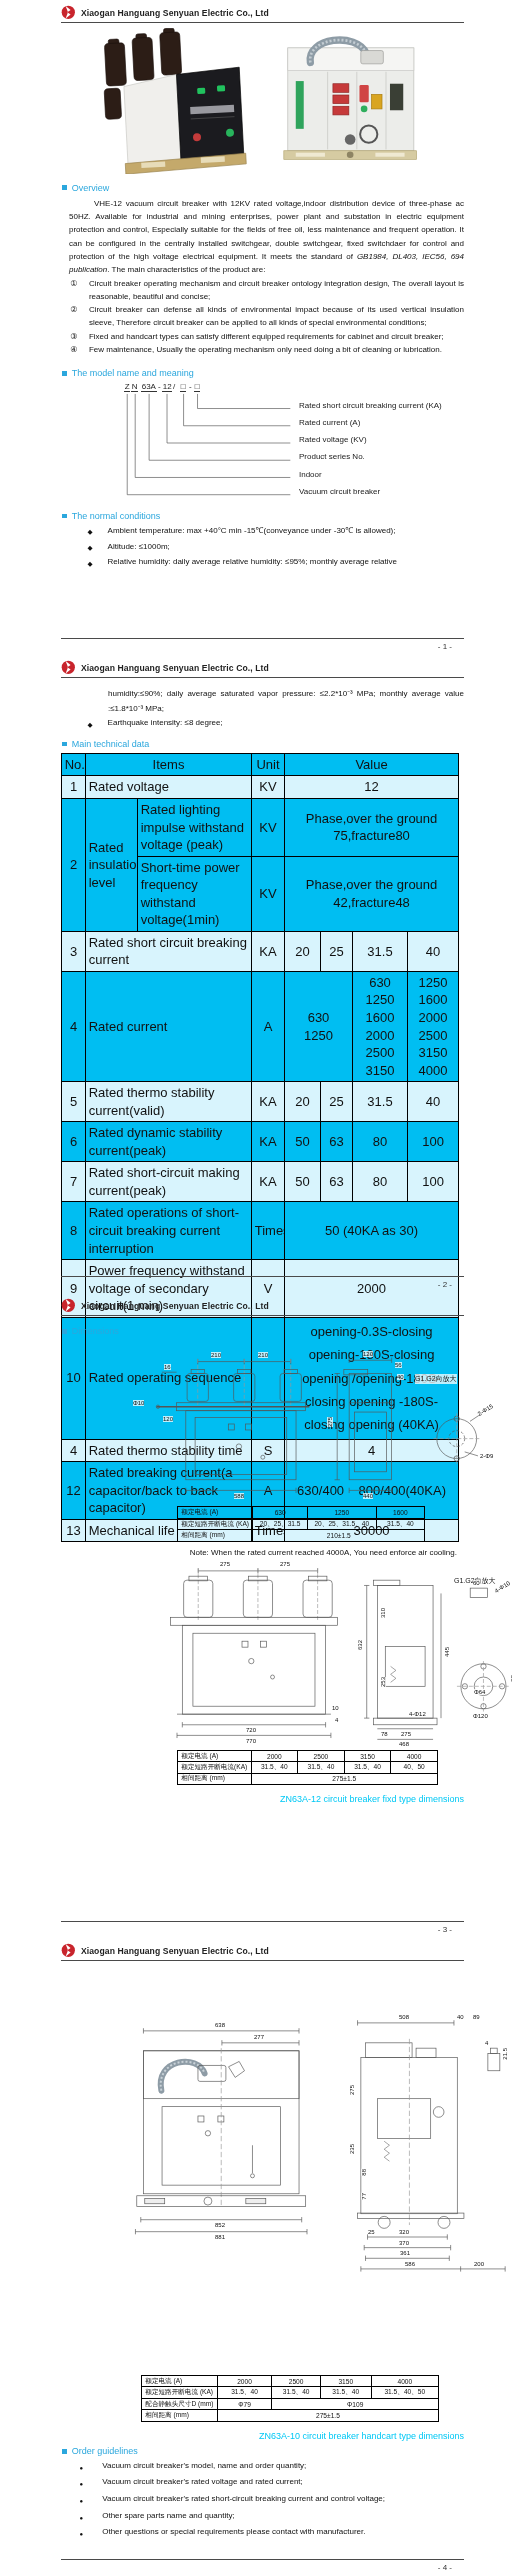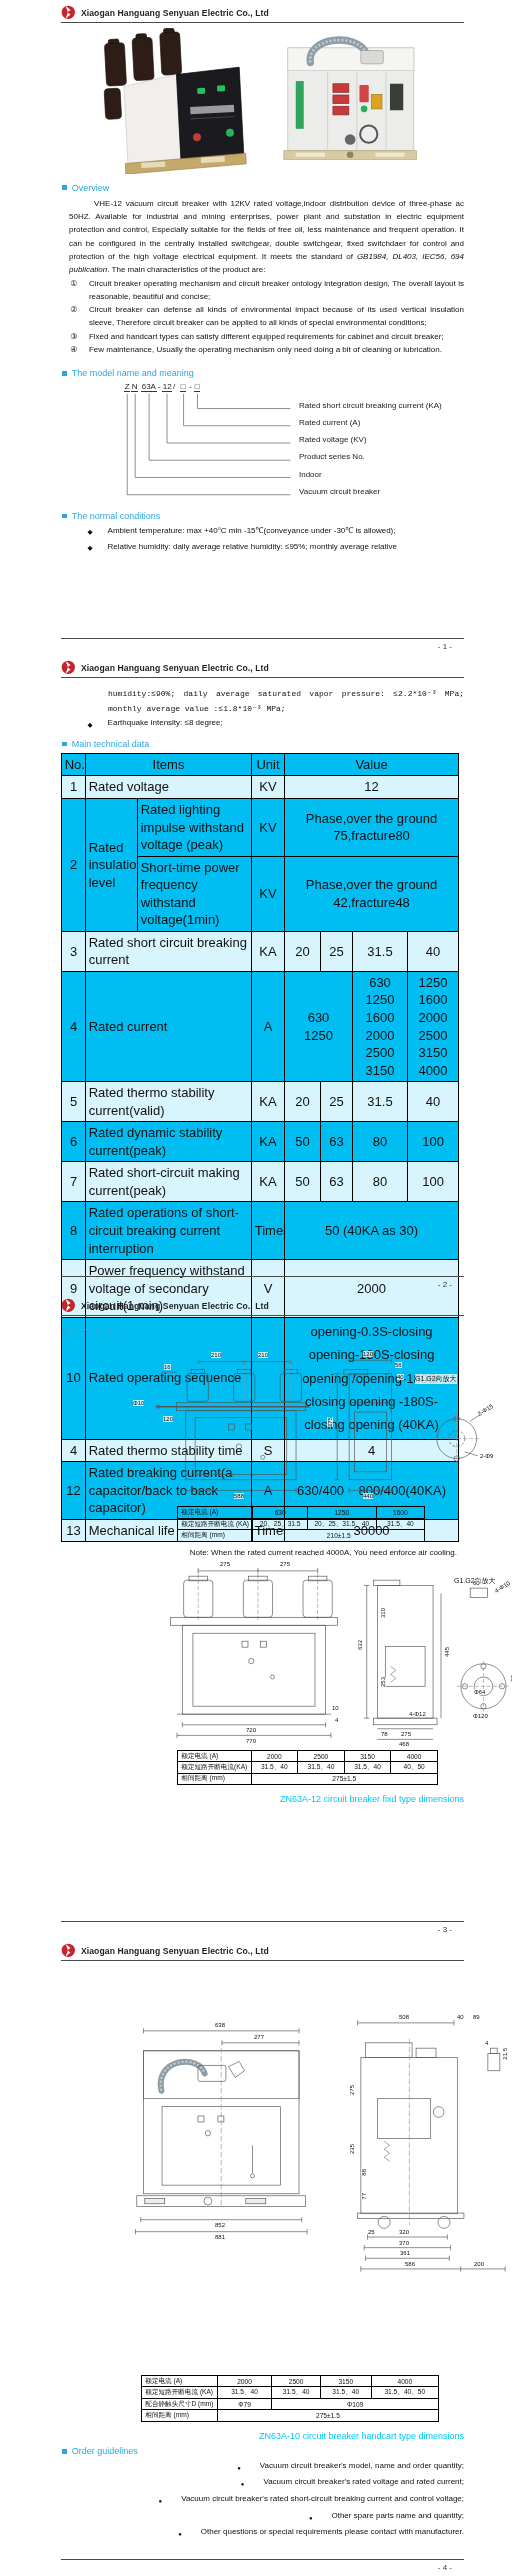--- a/index.html
+++ b/index.html
@@ -66,21 +66,21 @@
   table.ctable{border-collapse:collapse;font-size:6.6px;border:1px solid #000;}
   table.ctable td{border:0.7px solid #000;padding:0.7px 3.3px;text-align:center;white-space:nowrap;}
   table.ctable td.lab{text-align:left;}
   .t1wrap{margin:1.3px 0 0 116px;}
   .t2wrap{margin:4px 0 0 116px;}
   .t3wrap{margin:6.6px 0 0 80px;}
 
   .caption{color:#00C8F5;text-align:right;font-size:9px;margin-top:9.3px;}
 
   
-  .ord-item{display:flex;margin-left:18.6px;font-size:8px;line-height:14.6px;justify-content:flex-end;}
+  .ord-item{display:flex;margin-left:18.6px;font-size:8px;line-height:14.6px;}
   .ord-item .dm{width:22.6px;flex:none;font-size:6px;padding-top:2px;}
 </style>
 </head>
 <body>
 
 <div class="sheet">
 
   <section class="page" style="top:0;height:655px;">
     <div class="inner">
       <div class="hdr">
@@ -209,20 +209,24 @@
       <div class="sec-h">
         <span class="sq"></span>
         <span>The normal conditions</span>
       </div>
       <div class="cond-item">
           <span class="dm">◆</span>
           <span class="txt">Ambient temperature: max +40°C min -15℃(conveyance under -30℃  is allowed);</span>
         </div>
       <div class="cond-item">
           <span class="dm">◆</span>
+          <span class="txt">Altitude: ≤1000m;</span>
+        </div>
+      <div class="cond-item">
+          <span class="dm">◆</span>
           <span class="txt">Relative humidity: daily average relative humidity: ≤95%; monthly average relative</span>
         </div>
     </div>
     <div class="pfoot" style="bottom:4px;">
       <div class="frule"></div>
       <div class="fnum">- 1 -</div>
     </div>
   </section>
 
   <section class="page" style="top:655px;height:638px;">
@@ -230,21 +234,21 @@
       <div class="hdr">
         <span class="logo">
           <svg viewBox="0 0 22 22" width="14.6" height="14.6">
               <circle cx="11" cy="11" r="10" fill="#C8242C"></circle>
               <path d="M7 1.5 L14.5 7.5 L9.5 11 L14.5 14.5 L7 20.5 L10.5 11 Z" fill="#fff"></path>
             </svg>
         </span>
         <span class="company">Xiaogan Hanguang Senyuan Electric Co., Ltd</span>
       </div>
 
-      <div style="margin:9.3px 0 0 47px;font-size:8px;line-height:14.6px;text-align:justify;font-family:Liberation Mono, monospace;">humidity:≤90%;  daily average saturated vapor pressure: ≤2.2*10⁻³ MPa;  monthly average value :≤1.8*10⁻³ MPa;</div>
+      <div style="margin:9.3px 0 0 47px;font-size:8px;line-height:14.6px;text-align:justify;">humidity:≤90%;  daily average saturated vapor pressure: ≤2.2*10⁻³ MPa;  monthly average value :≤1.8*10⁻³ MPa;</div>
       <div class="cond-item">
           <span class="dm">◆</span>
           <span class="txt">Earthquake intensity: ≤8 degree;</span>
         </div>
 
       <div class="sec-h">
         <span class="sq"></span>
         <span>Main technical data</span>
       </div>
 

